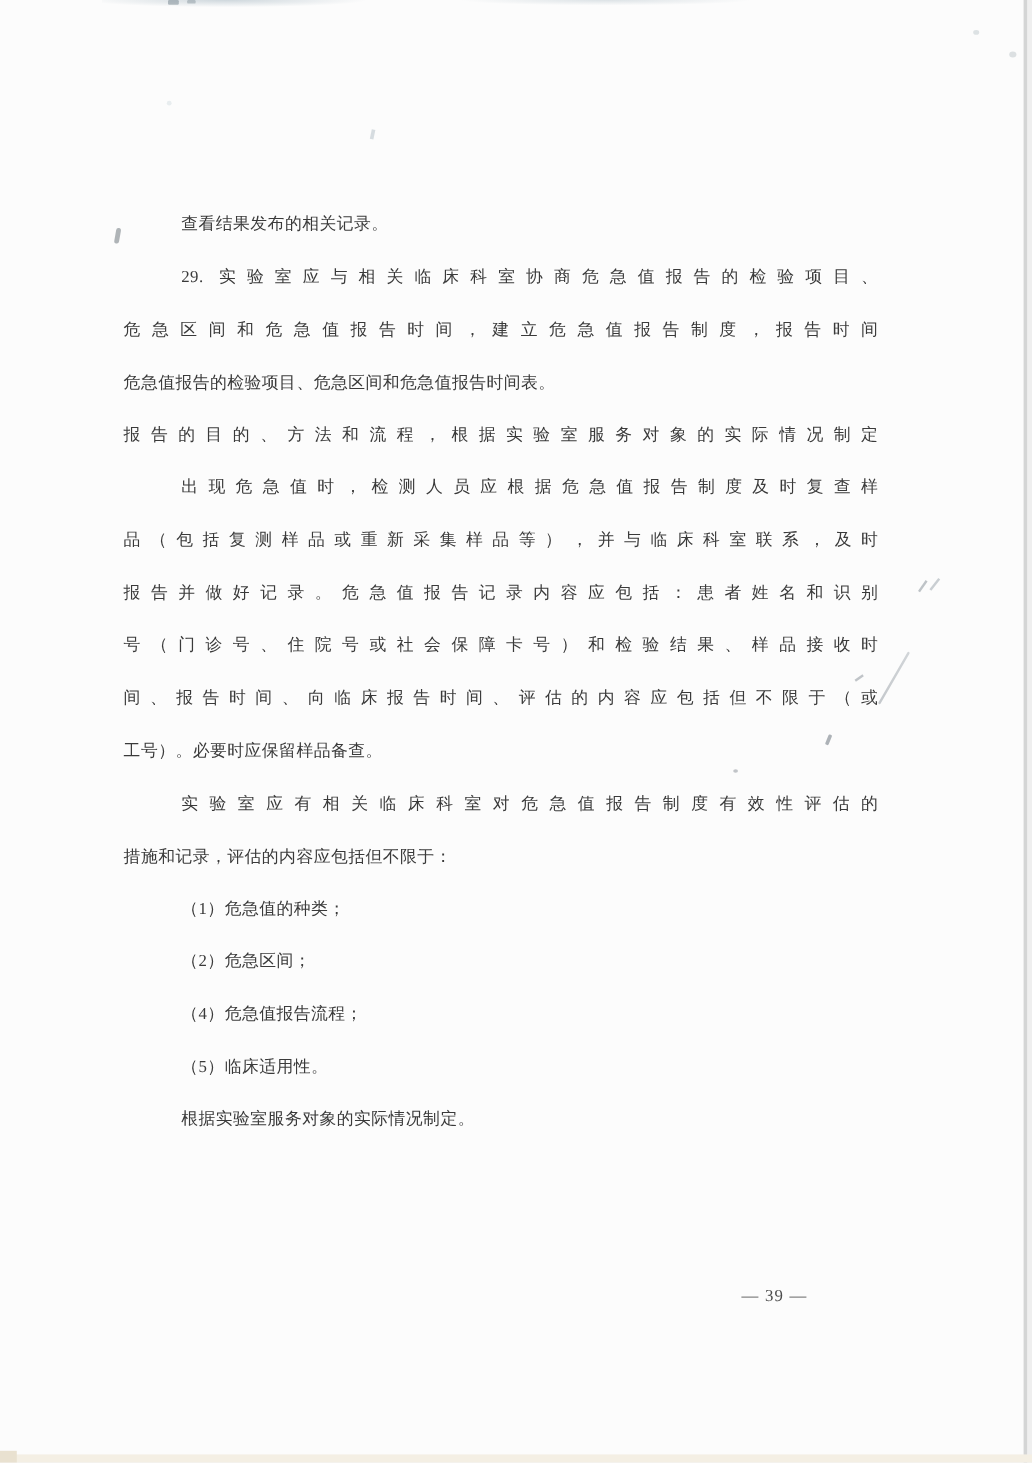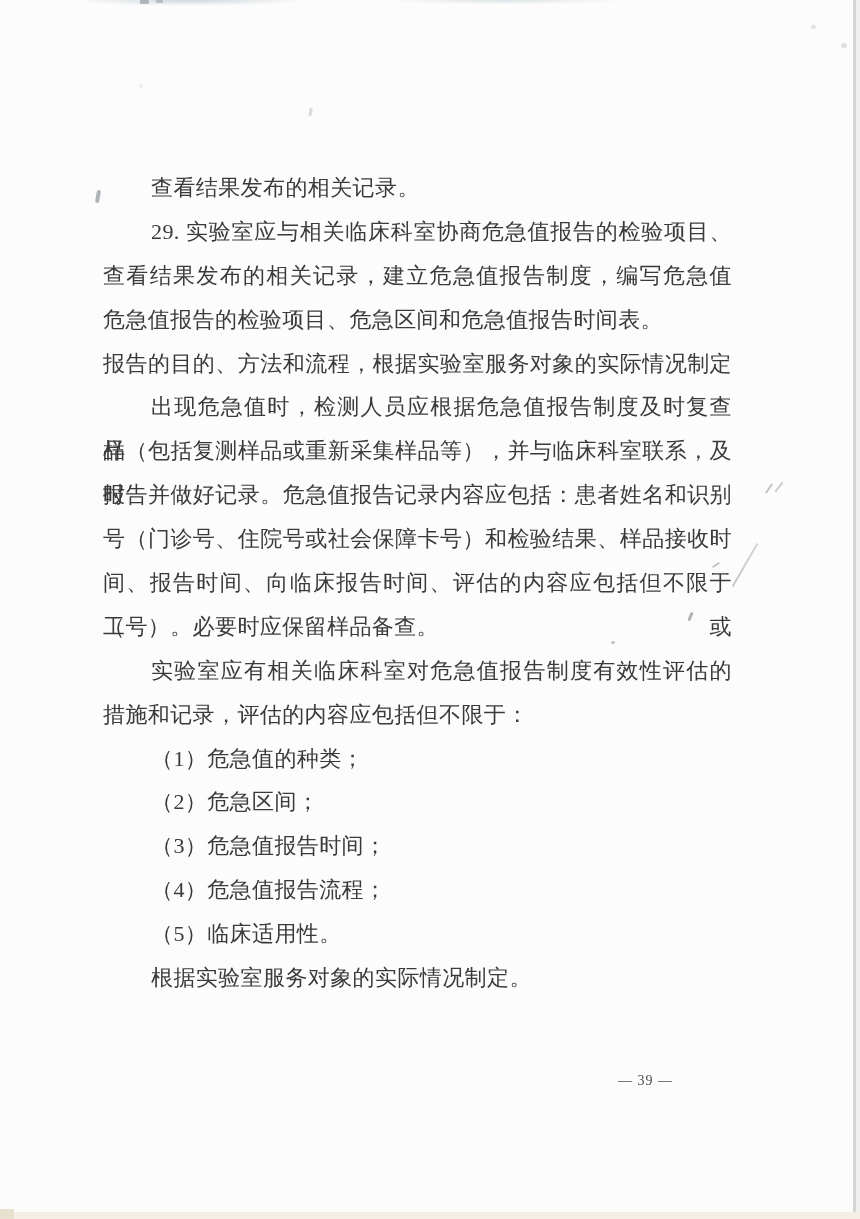--- a/index.html
+++ b/index.html
@@ -11,21 +11,21 @@
     overflow: hidden;
     font-family: "Liberation Serif", "DejaVu Serif", serif;
   }
   
   .text-block {
     position: absolute;
     left: 103px;
     top: 166px;
     width: 629px;
     color: #3a3a3a;
-    font-size: 22px;
+    font-size: 14px;
     letter-spacing: 0.4px;
   }
   .line {
     height: 43.9px;
     line-height: 43.9px;
     overflow: visible;
     white-space: nowrap;
   }
   .line.j {
     white-space: normal;
@@ -96,34 +96,33 @@
   <div class="artifact pencil-apostrophe"></div>
   <div class="artifact pencil-dot"></div>
   <div class="artifact faint-speck-1"></div>
   <div class="artifact faint-speck-2"></div>
   <div class="artifact faint-speck-3"></div>
   <div class="artifact faint-speck-4"></div>
 
   <div class="text-block">
     <div class="line ind">查看结果发布的相关记录。</div>
     <div class="line ind j">29. 实验室应与相关临床科室协商危急值报告的检验项目、</div>
-    <div class="line j">查看结果发布的相关记录，建立危急值报告制度，编写危急值</div>
+    <div class="line j">危急区间和危急值报告时间，建立危急值报告制度，报告时间</div>
     <div class="line">危急值报告的检验项目、危急区间和危急值报告时间表。</div>
     <div class="line j">报告的目的、方法和流程，根据实验室服务对象的实际情况制定</div>
     <div class="line ind j">出现危急值时，检测人员应根据危急值报告制度及时复查样</div>
     <div class="line j">品（包括复测样品或重新采集样品等），并与临床科室联系，及时</div>
     <div class="line j">报告并做好记录。危急值报告记录内容应包括：患者姓名和识别</div>
     <div class="line j">号（门诊号、住院号或社会保障卡号）和检验结果、样品接收时</div>
     <div class="line j">间、报告时间、向临床报告时间、评估的内容应包括但不限于（或</div>
     <div class="line">工号）。必要时应保留样品备查。</div>
     <div class="line ind j">实验室应有相关临床科室对危急值报告制度有效性评估的</div>
     <div class="line">措施和记录，评估的内容应包括但不限于：</div>
     <div class="line ind">（1）危急值的种类；</div>
     <div class="line ind">（2）危急区间；</div>
-    <div class="line ind">（3）危急值报告时间；</div>
     <div class="line ind">（4）危急值报告流程；</div>
     <div class="line ind">（5）临床适用性。</div>
     <div class="line ind">根据实验室服务对象的实际情况制定。</div>
   </div>
 
   <div class="page-number">— 39 —</div>
 
 </div>
 
 </body></html>

